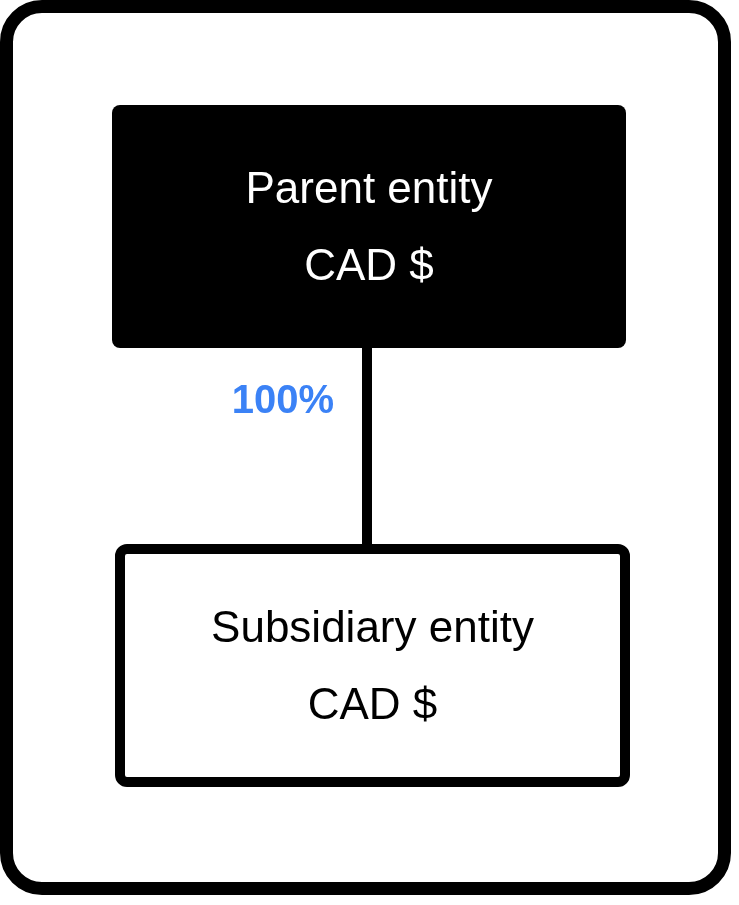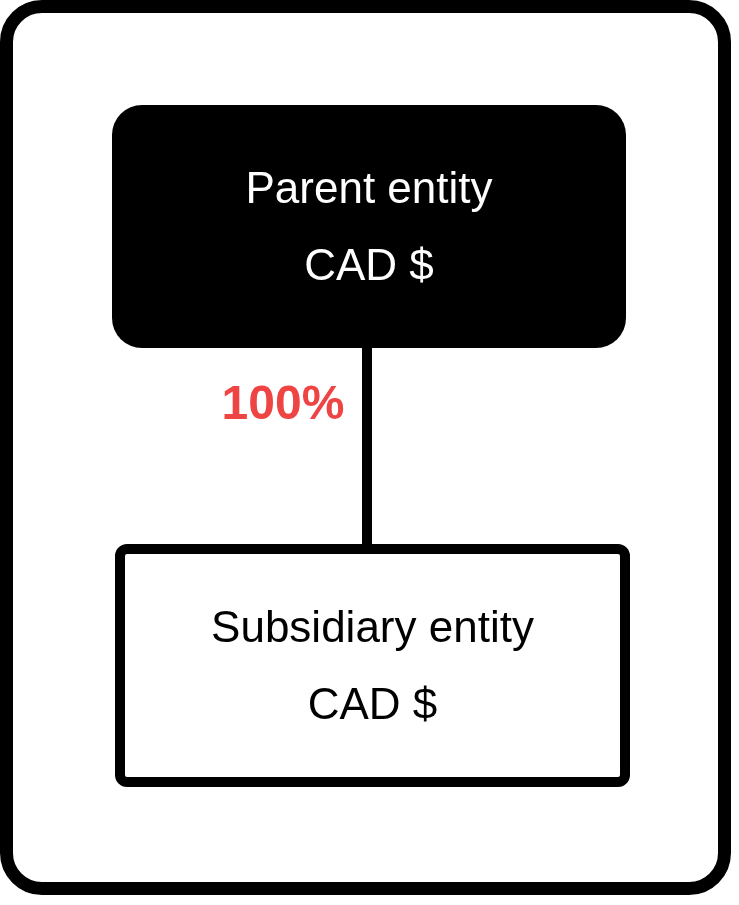--- a/index.html
+++ b/index.html
@@ -37,21 +37,21 @@
 
   
   .node-parent {
     position: absolute;
     left: 112px;
     top: 105px;
     width: 514px;
     height: 243px;
     box-sizing: border-box;
     background: #000000;
-    border-radius: 30px;
+    border-radius: 8px;
     display: flex;
     flex-direction: column;
     align-items: center;
     justify-content: center;
     z-index: 3;
   }
   .node-parent .node-line {
     color: #ffffff;
     font-size: 44px;
     font-weight: 400;
@@ -73,22 +73,22 @@
     z-index: 1;
   }
 
   
   .ownership-label {
     position: absolute;
     left: 213px;
     top: 379px;
     width: 140px;
     text-align: center;
-    color: #ef4444;
-    font-size: 48px;
+    color: #3b82f6;
+    font-size: 40px;
     font-weight: 700;
     line-height: 1;
     white-space: nowrap;
     z-index: 4;
   }
 
   
   .node-subsidiary {
     position: absolute;
     left: 115px;

